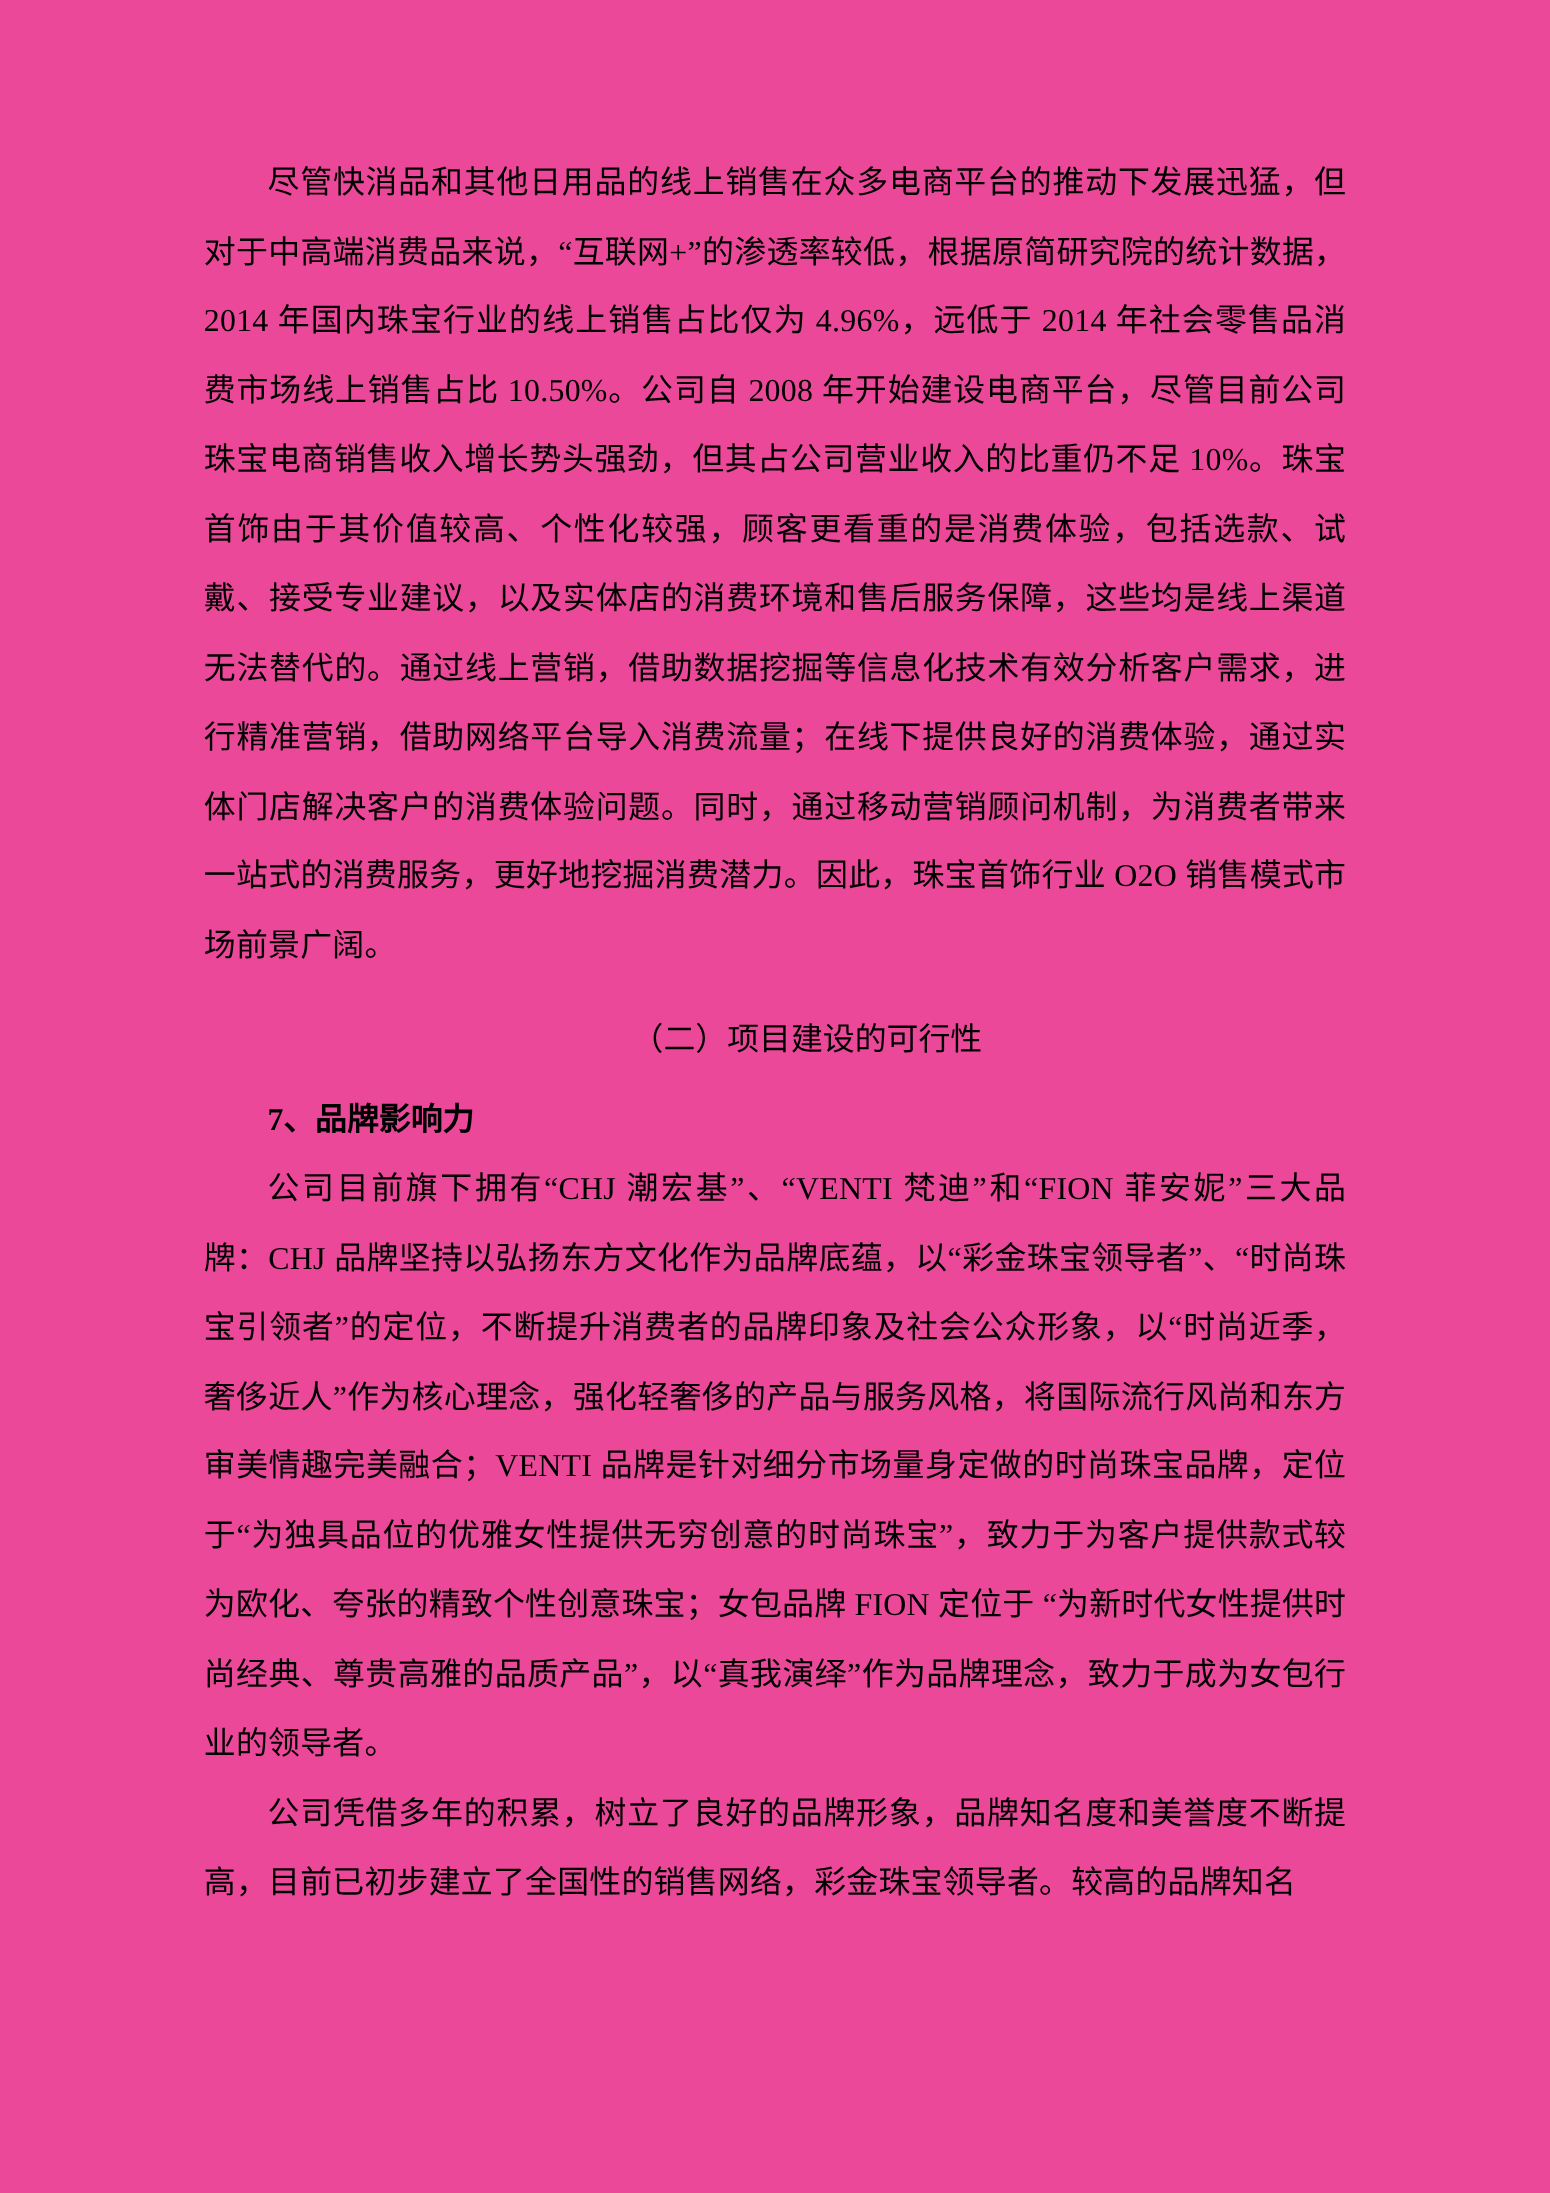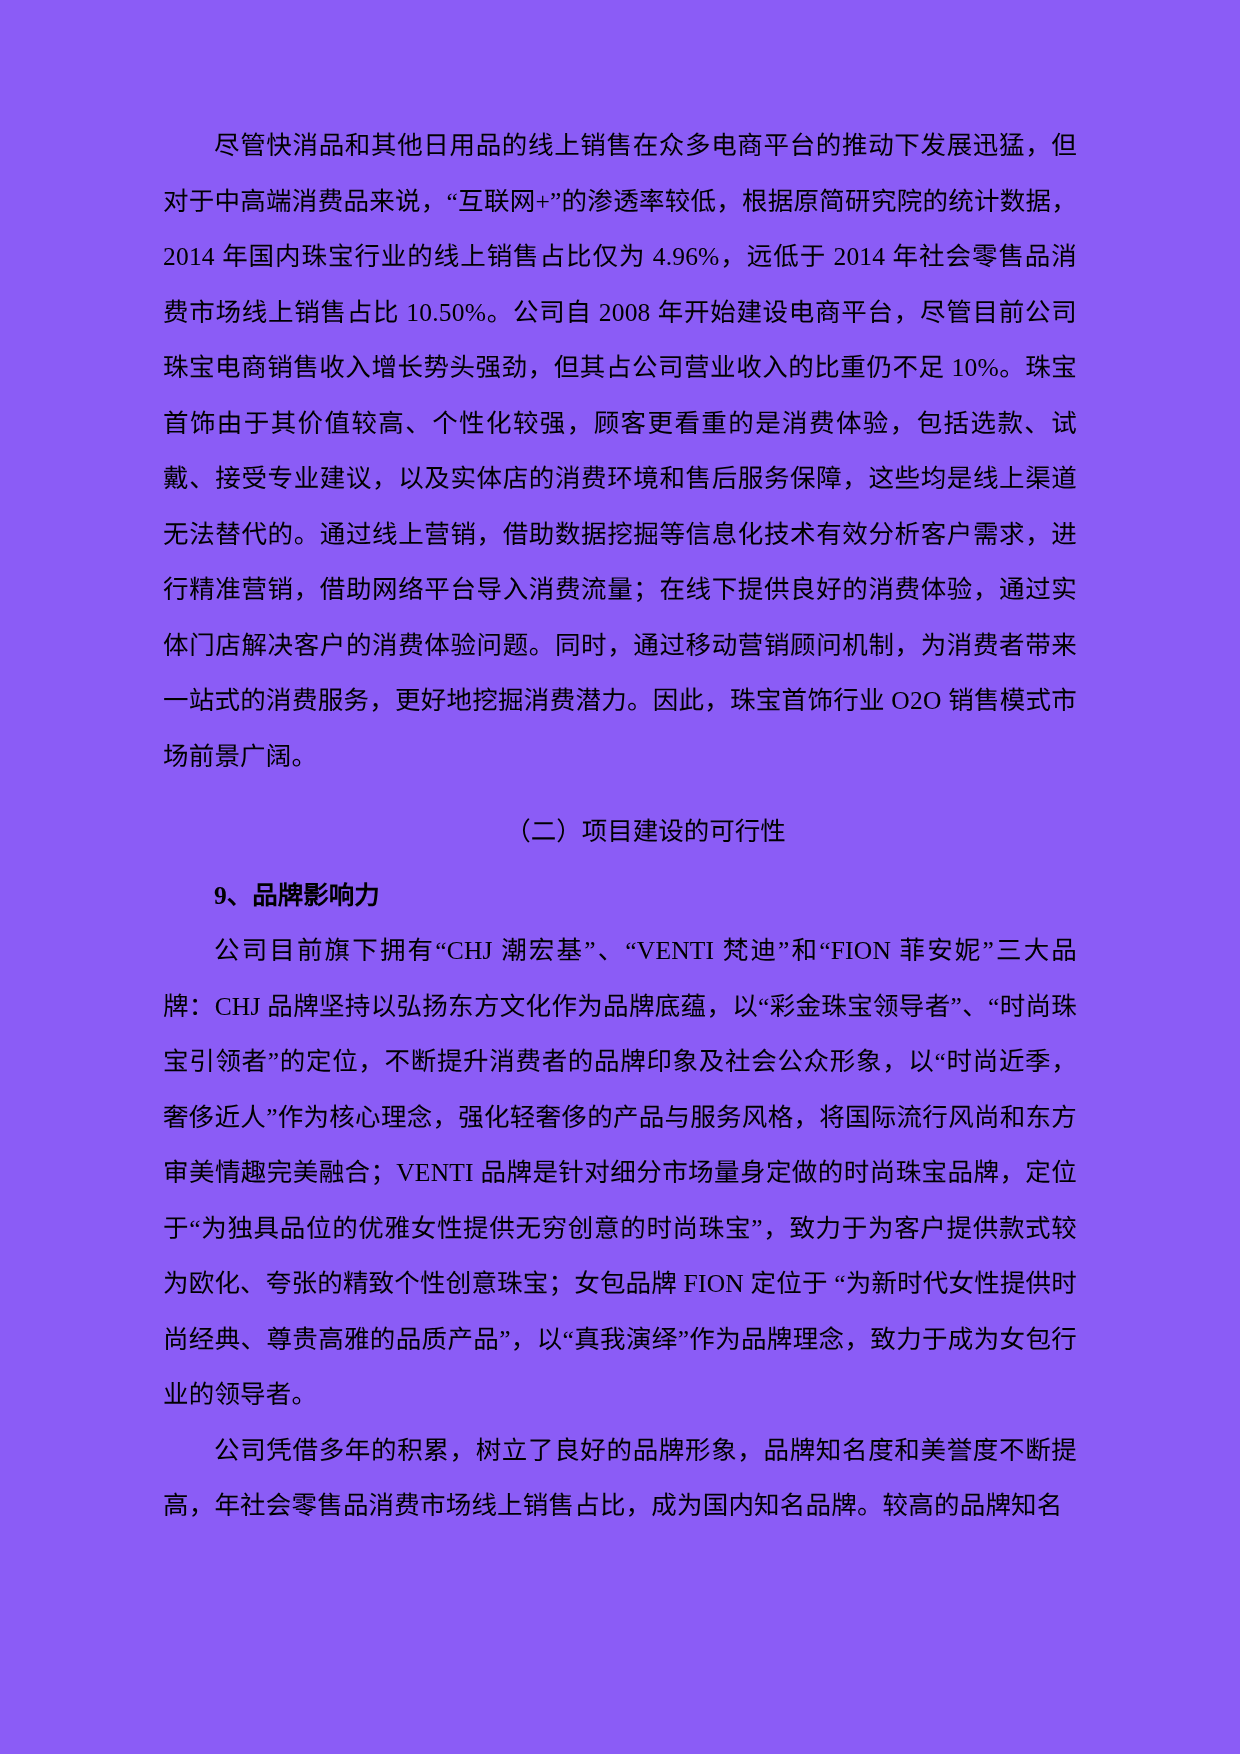--- a/index.html
+++ b/index.html
@@ -14,21 +14,21 @@
     font-family: "Liberation Serif", "DejaVu Serif", serif;
     color: #000000;
     -webkit-font-smoothing: antialiased;
   }
   .page {
     position: relative;
     box-sizing: border-box;
     width: 1240px;
     height: 1754px;
     padding: 118px 163px 120px 163px;
-    background: #8b5cf6;
+    background: #ec4899;
   }
   .body-text {
     font-size: 25.5px;
     line-height: 55.5px;
     text-align: justify;
     text-justify: inter-ideograph;
     text-indent: 2em;
     margin: 0;
     letter-spacing: 0.2px;
     word-break: break-all;
@@ -58,19 +58,19 @@
 <div class="page">
 
   <p class="body-text">尽管快消品和其他日用品的线上销售在众多电商平台的推动下发展迅猛，但对于中高端消费品来说，“互联网+”的渗透率较低，根据原简研究院的统计数据，2014 年国内珠宝行业的线上销售占比仅为 4.96%，远低于 2014 年社会零售品消费市场线上销售占比 10.50%。公司自 2008 年开始建设电商平台，尽管目前公司珠宝电商销售收入增长势头强劲，但其占公司营业收入的比重仍不足 10%。珠宝首饰由于其价值较高、个性化较强，顾客更看重的是消费体验，包括选款、试戴、接受专业建议，以及实体店的消费环境和售后服务保障，这些均是线上渠道无法替代的。通过线上营销，借助数据挖掘等信息化技术有效分析客户需求，进行精准营销，借助网络平台导入消费流量；在线下提供良好的消费体验，通过实体门店解决客户的消费体验问题。同时，通过移动营销顾问机制，为消费者带来一站式的消费服务，更好地挖掘消费潜力。因此，珠宝首饰行业 O2O 销售模式市场前景广阔。</p>
 
   <div class="spacer-sm"></div>
 
   <h2 class="heading-2">（二）项目建设的可行性</h2>
 
   <div class="spacer-xs"></div>
 
-  <h3 class="heading-3">9、品牌影响力</h3>
+  <h3 class="heading-3">7、品牌影响力</h3>
 
   <p class="body-text">公司目前旗下拥有“CHJ 潮宏基”、“VENTI 梵迪”和“FION 菲安妮”三大品牌：CHJ 品牌坚持以弘扬东方文化作为品牌底蕴，以“彩金珠宝领导者”、“时尚珠宝引领者”的定位，不断提升消费者的品牌印象及社会公众形象，以“时尚近季，奢侈近人”作为核心理念，强化轻奢侈的产品与服务风格，将国际流行风尚和东方审美情趣完美融合；VENTI 品牌是针对细分市场量身定做的时尚珠宝品牌，定位于“为独具品位的优雅女性提供无穷创意的时尚珠宝”，致力于为客户提供款式较为欧化、夸张的精致个性创意珠宝；女包品牌 FION 定位于 “为新时代女性提供时尚经典、尊贵高雅的品质产品”，以“真我演绎”作为品牌理念，致力于成为女包行业的领导者。</p>
 
-  <p class="body-text">公司凭借多年的积累，树立了良好的品牌形象，品牌知名度和美誉度不断提高，年社会零售品消费市场线上销售占比，成为国内知名品牌。较高的品牌知名</p>
+  <p class="body-text">公司凭借多年的积累，树立了良好的品牌形象，品牌知名度和美誉度不断提高，目前已初步建立了全国性的销售网络，彩金珠宝领导者。较高的品牌知名</p>
 
 </div>
 
 </body></html>

